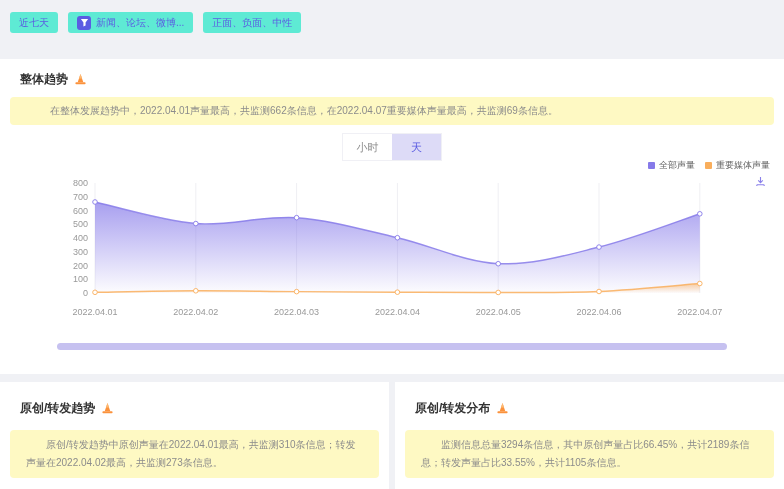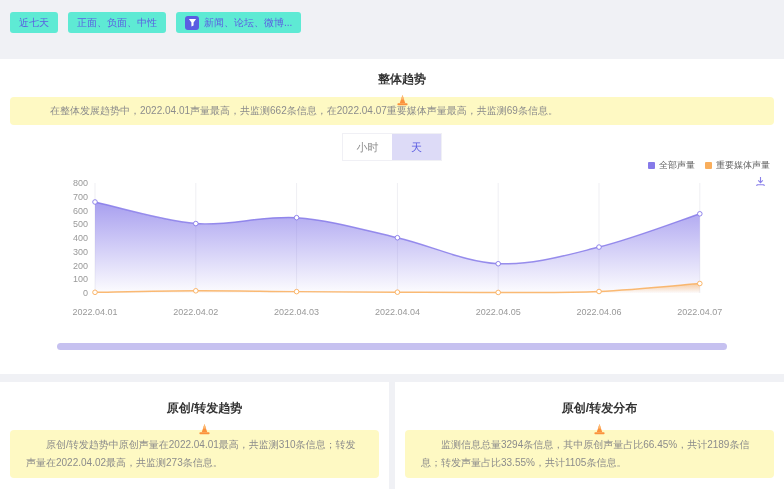--- a/index.html
+++ b/index.html
@@ -24,21 +24,21 @@
   
   .main-card { margin-top: 26px; background: #fff; }
   .card-header {
     height: 28px; background: #f8f9fb; border-bottom: 1px solid #f1f1f4;
     display: flex; align-items: center; justify-content: space-between;
     padding: 0 14px 0 4px;
   }
   .section-title { font-size: 12px; color: #454545; }
   .export-link { font-size: 11px; color: #5b5ce2; text-decoration: none; cursor: pointer; }
   .card-body { position: relative; padding-top: 12px; background: #fff; }
-  .sub-title-row { display: flex; align-items: center; gap: 6px; margin-left: 20px; height: 16px; flex-direction: column; }
+  .sub-title-row { display: flex; align-items: center; gap: 6px; margin-left: 20px; height: 16px; }
   .sub-title { font-size: 12px; font-weight: bold; color: #333; }
   .summary-box {
     margin: 10px 10px 0; background: #fef9c3; border-radius: 4px;
     padding: 6px 20px; font-size: 10px; color: #8c8c8c; line-height: 1.6;
     text-indent: 2em;
   }
   
   .tabs { margin: 8px auto 0; width: 100px; display: flex; border: 1px solid #f0f0f5; }
   .tab {
     width: 58px; height: 26px; line-height: 26px; text-align: center;
@@ -61,29 +61,29 @@
   .bottom-card .summary-box { margin: 14px 10px 0; padding: 6px 16px; line-height: 1.8; }
 </style>
 </head>
 <body>
 
 <div class="filter-bar">
   <div class="tag">
     <span>近七天</span>
   </div>
   <div class="tag">
-    <span>正面、负面、中性</span>
-  </div>
-  <div class="tag">
     <span class="tag-icon">
       <svg width="9" height="9" viewBox="0 0 10 10">
           <path d="M1 1h8L6.2 5v3.4L3.8 9.4V5L1 1z" fill="#fff"></path>
         </svg>
     </span>
     <span>新闻、论坛、微博...</span>
+  </div>
+  <div class="tag">
+    <span>正面、负面、中性</span>
   </div>
 </div>
 
 <div class="main-card">
   <div class="card-body">
     <div class="sub-title-row">
       <span class="sub-title">整体趋势</span>
       <span style="line-height:0">
         <svg width="13" height="13" viewBox="0 0 14 14">
             <path d="M7 1 L10 10 H4 Z" fill="#fb923c"></path>

